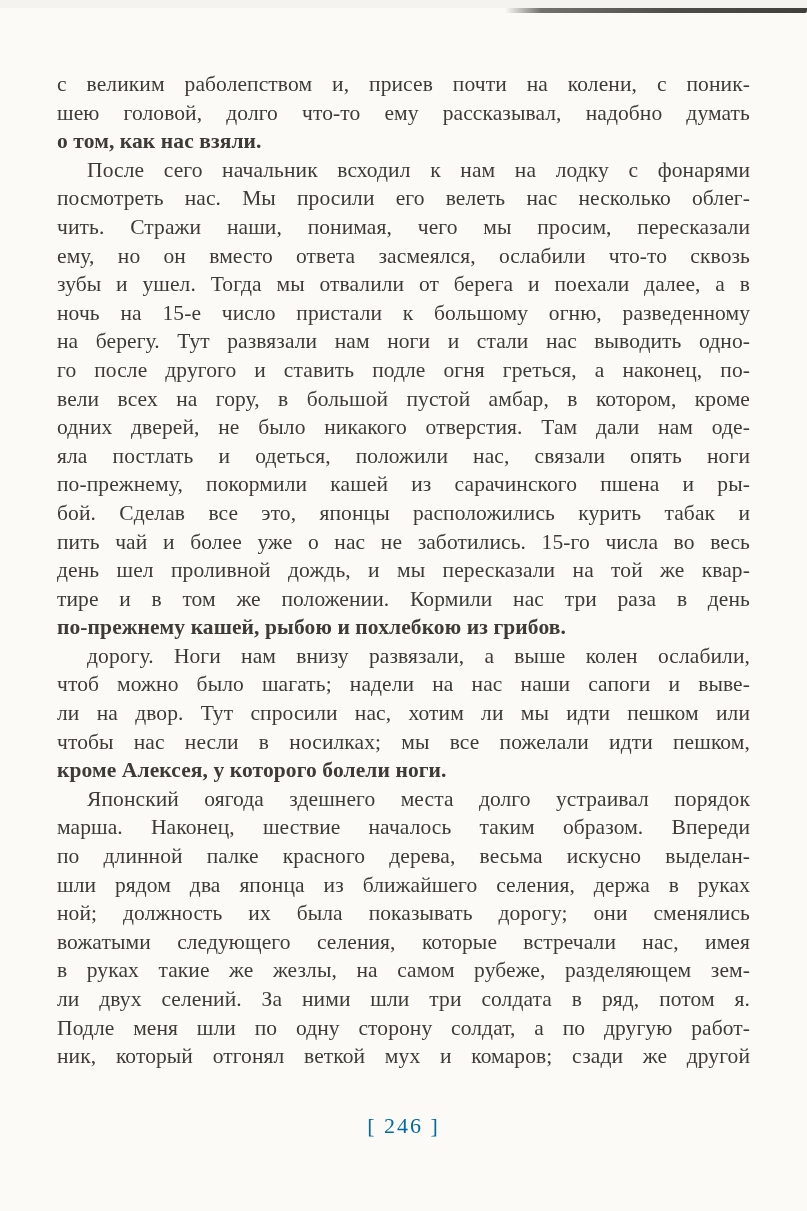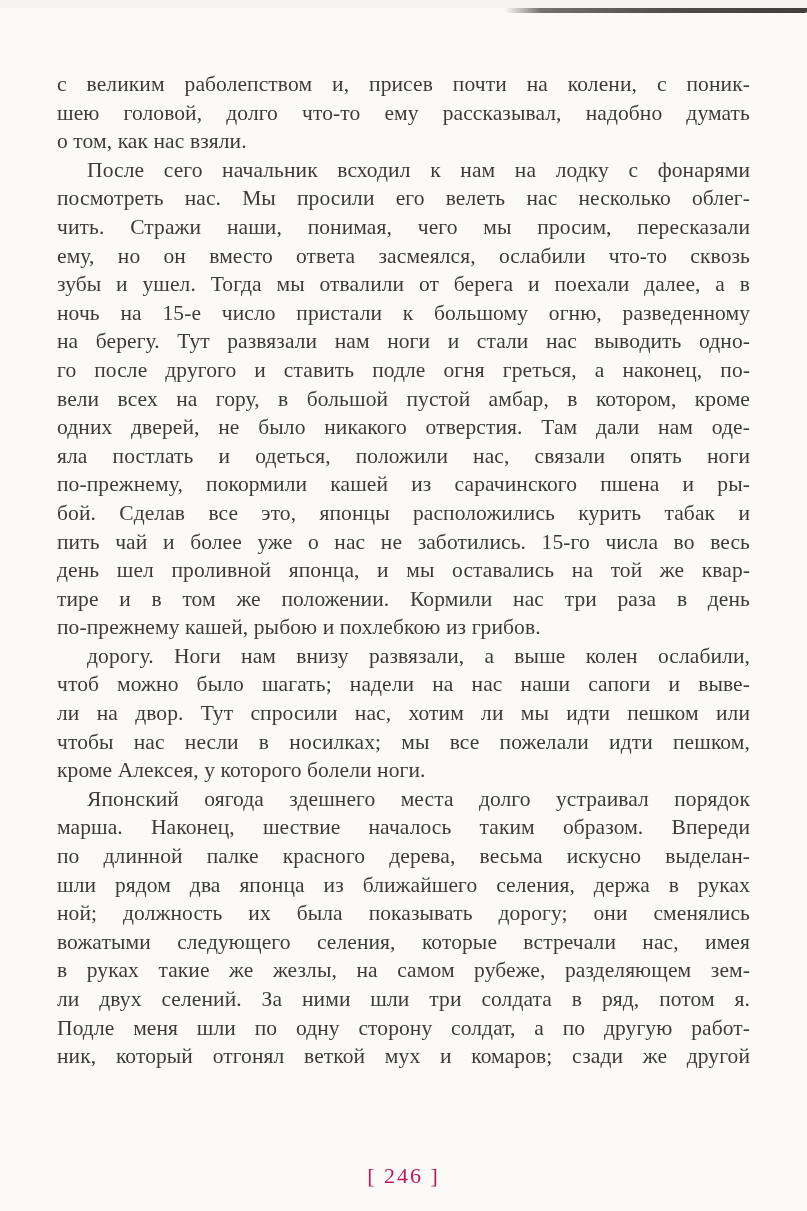--- a/index.html
+++ b/index.html
@@ -41,32 +41,33 @@
     letter-spacing: 0.1px;
   }
   .paragraph { margin: 0; padding: 0; }
   .line {
     text-align: justify;
     text-align-last: justify;
     white-space: normal;
   }
   .line.last {
     text-align-last: left;
+    font-weight: bold;
   }
   .paragraph.indent .line:first-child {
     text-indent: 30px;
   }
   .footer {
     position: absolute;
-    top: 1155px;
+    top: 1105px;
     left: 0;
     width: 100%;
     text-align: center;
     font-size: 22px;
-    color: #be185d;
+    color: #0369a1;
     letter-spacing: 2px;
     font-variant-numeric: oldstyle-nums;
   }
 </style>
 </head>
 <body>
 
 <div class="page">
   <div class="scan-strip"></div>
   <div class="text-block">
@@ -83,21 +84,21 @@
         <div class="line">зубы и ушел. Тогда мы отвалили от берега и поехали далее, а в</div>
         <div class="line">ночь на 15-е число пристали к большому огню, разведенному</div>
         <div class="line">на берегу. Тут развязали нам ноги и стали нас выводить одно-</div>
         <div class="line">го после другого и ставить подле огня греться, а наконец, по-</div>
         <div class="line">вели всех на гору, в большой пустой амбар, в котором, кроме</div>
         <div class="line">одних дверей, не было никакого отверстия. Там дали нам оде-</div>
         <div class="line">яла постлать и одеться, положили нас, связали опять ноги</div>
         <div class="line">по-прежнему, покормили кашей из сарачинского пшена и ры-</div>
         <div class="line">бой. Сделав все это, японцы расположились курить табак и</div>
         <div class="line">пить чай и более уже о нас не заботились. 15-го числа во весь</div>
-        <div class="line">день шел проливной японца, и мы оставались на той же квар-</div>
+        <div class="line">день шел проливной дождь, и мы пересказали на той же квар-</div>
         <div class="line">тире и в том же положении. Кормили нас три раза в день</div>
         <div class="line last">по-прежнему кашей, рыбою и похлебкою из грибов.</div>
       </div>
       <div class="paragraph indent">
         <div class="line">дорогу. Ноги нам внизу развязали, а выше колен ослабили,</div>
         <div class="line">чтоб можно было шагать; надели на нас наши сапоги и выве-</div>
         <div class="line">ли на двор. Тут спросили нас, хотим ли мы идти пешком или</div>
         <div class="line">чтобы нас несли в носилках; мы все пожелали идти пешком,</div>
         <div class="line last">кроме Алексея, у которого болели ноги.</div>
       </div>

